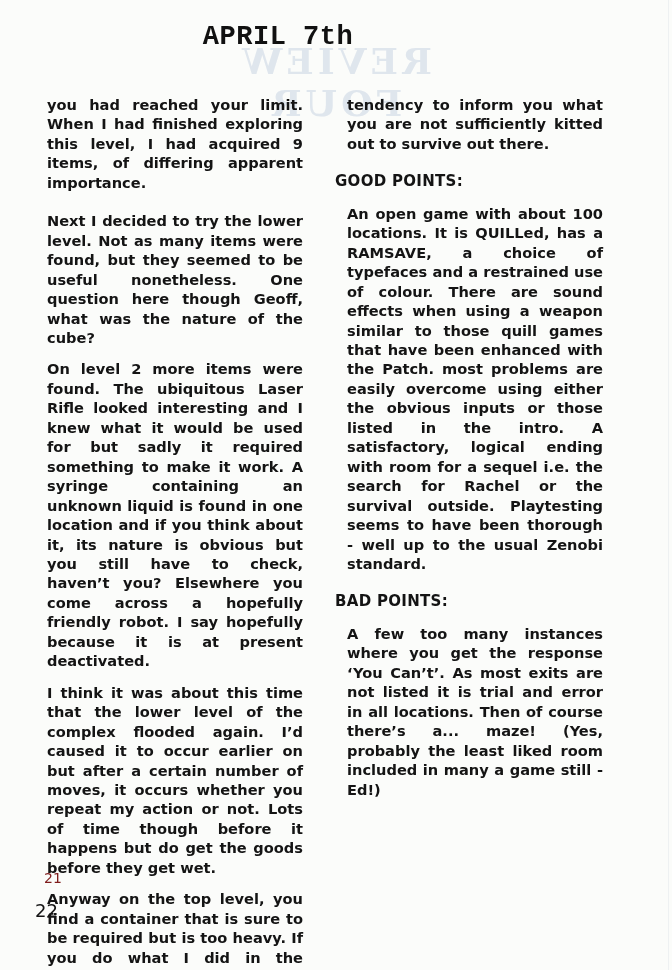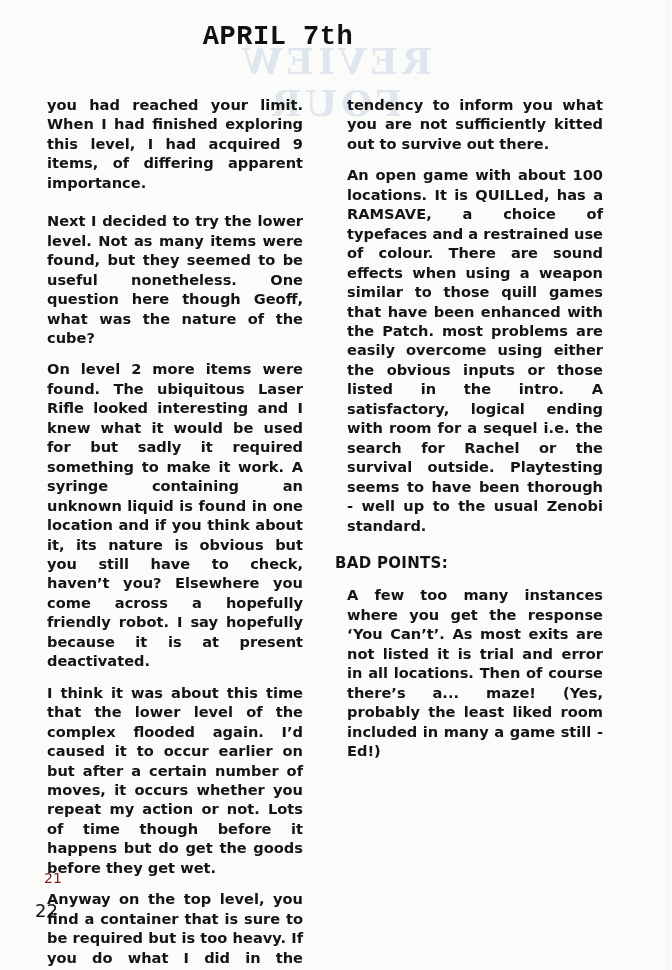--- a/index.html
+++ b/index.html
@@ -115,20 +115,21 @@
     <p>you had reached your limit. When I had finished exploring this level, I had acquired 9 items, of differing apparent importance.</p>
     <p class="gap">Next I decided to try the lower level. Not as many items were found, but they seemed to be useful nonetheless. One question here though Geoff, what was the nature of the cube?</p>
     <p>On level 2 more items were found. The ubiquitous Laser Rifle looked interesting and I knew what it would be used for but sadly it required something to make it work. A syringe containing an unknown liquid is found in one location and if you think about it, its nature is obvious but you still have to check, haven’t you? Elsewhere you come across a hopefully friendly robot. I say hopefully because it is at present deactivated.</p>
     <p>I think it was about this time that the lower level of the complex flooded again. I’d caused it to occur earlier on but after a certain number of moves, it occurs whether you repeat my action or not. Lots of time though before it happens but do get the goods before they get wet.</p>
     <p>Anyway on the top level, you find a container that is sure to be required but is too heavy. If you do what I did in the garage you will find a means of transport but it requires two items to get it moving. The first you should already have but the second I found nearly by accident. Sometimes I get lucky.</p>
   </div>
 
   <div class="col col-right">
     <p>tendency to inform you what you are not sufficiently kitted out to survive out there.</p>
 
+    <div class="heading gap">GOOD POINTS:</div>
     <p>An open game with about 100 locations. It is QUILLed, has a RAMSAVE, a choice of typefaces and a restrained use of colour. There are sound effects when using a weapon similar to those quill games that have been enhanced with the Patch. most problems are easily overcome using either the obvious inputs or those listed in the intro. A satisfactory, logical ending with room for a sequel i.e. the search for Rachel or the survival outside. Playtesting seems to have been thorough - well up to the usual Zenobi standard.</p>
 
     <div class="heading gap">BAD POINTS:</div>
     <p>A few too many instances where you get the response ‘You Can’t’. As most exits are not listed it is trial and error in all locations. Then of course there’s a... maze! (Yes, probably the least liked room included in many a game still - Ed!)</p>
 
   </div>
 
   <div class="page-number">22</div>
   <div class="ghost-number">21</div>
 

